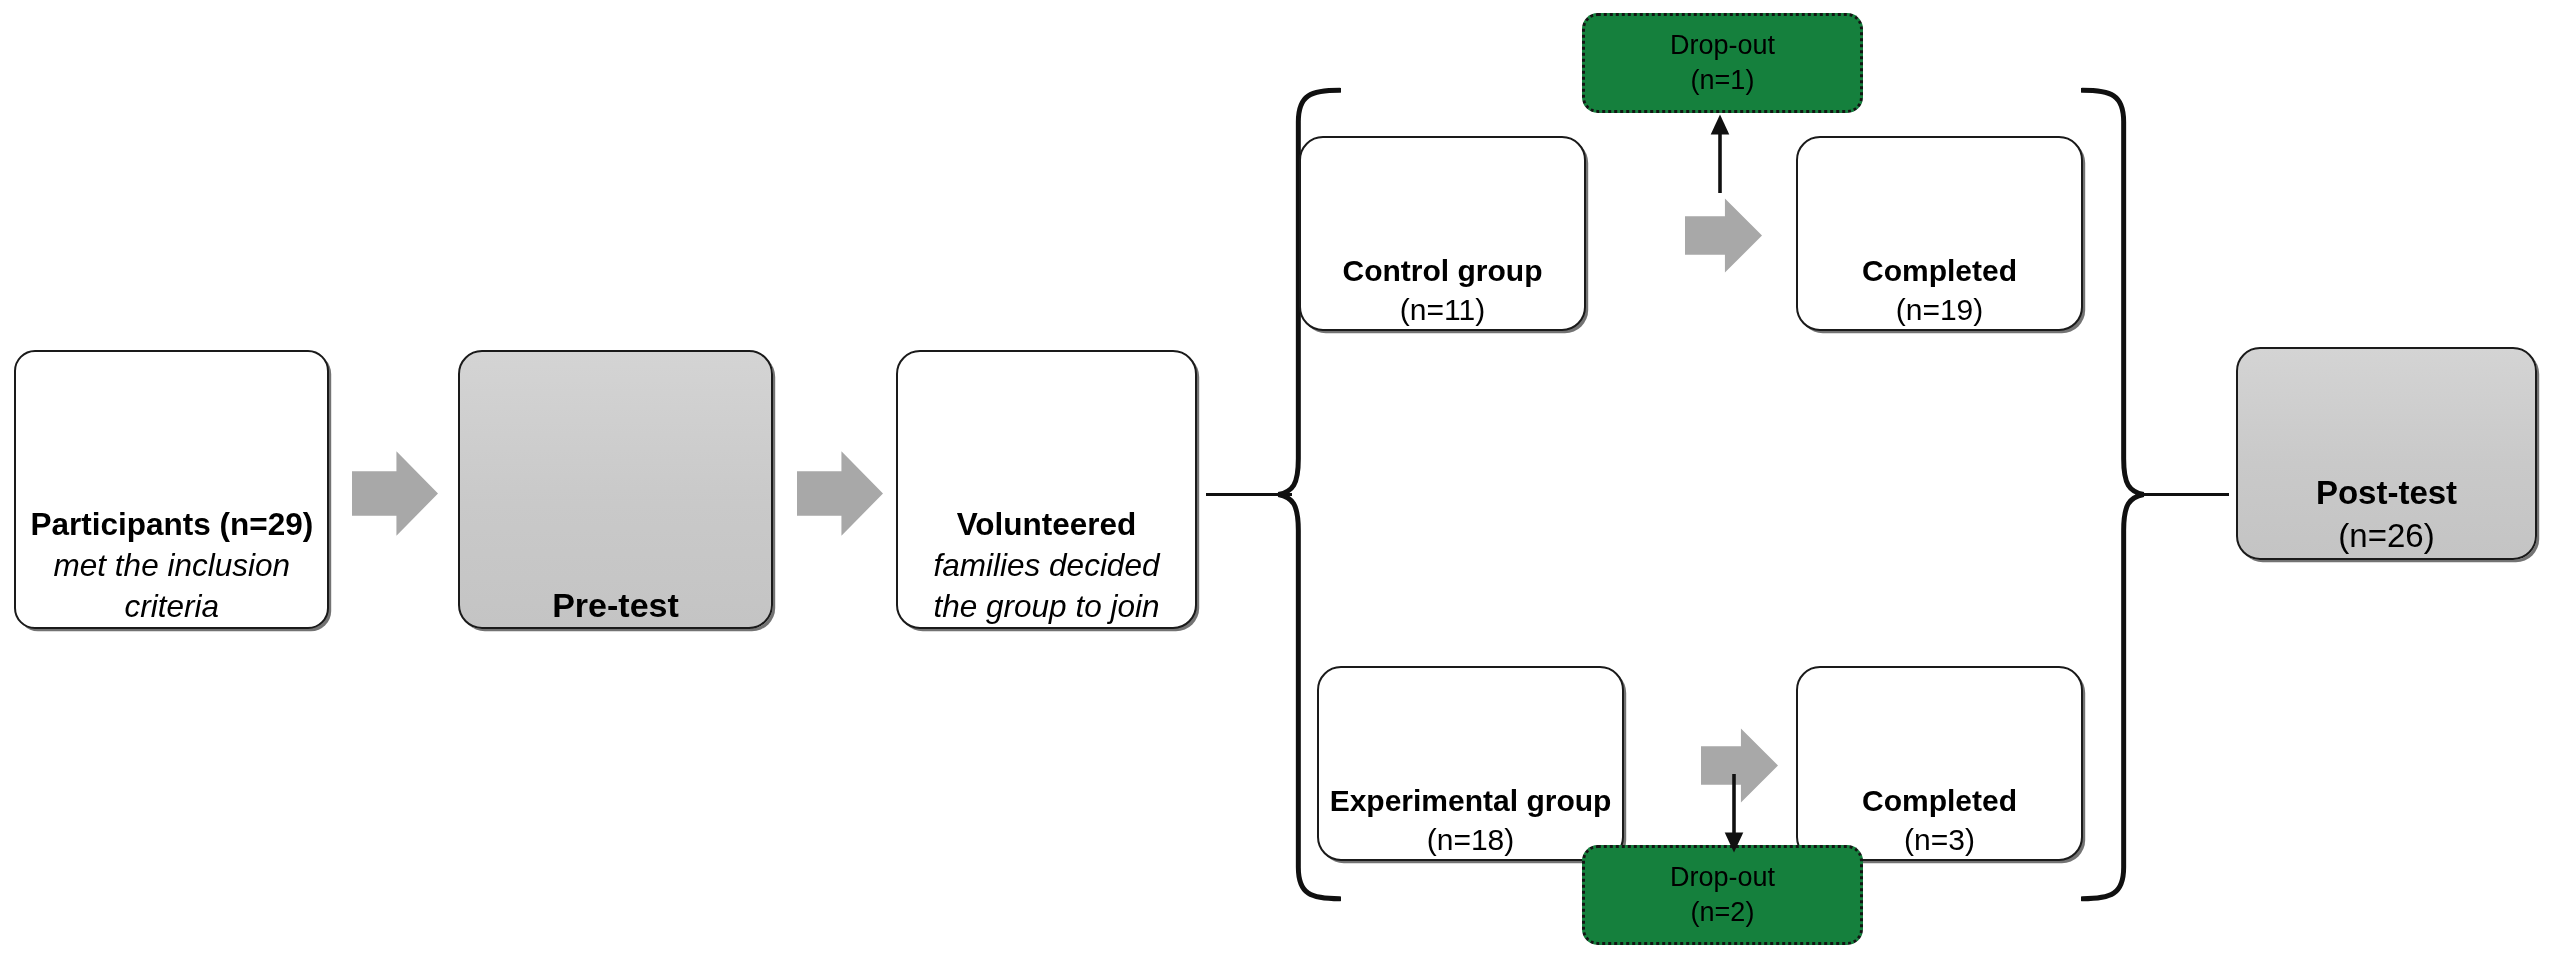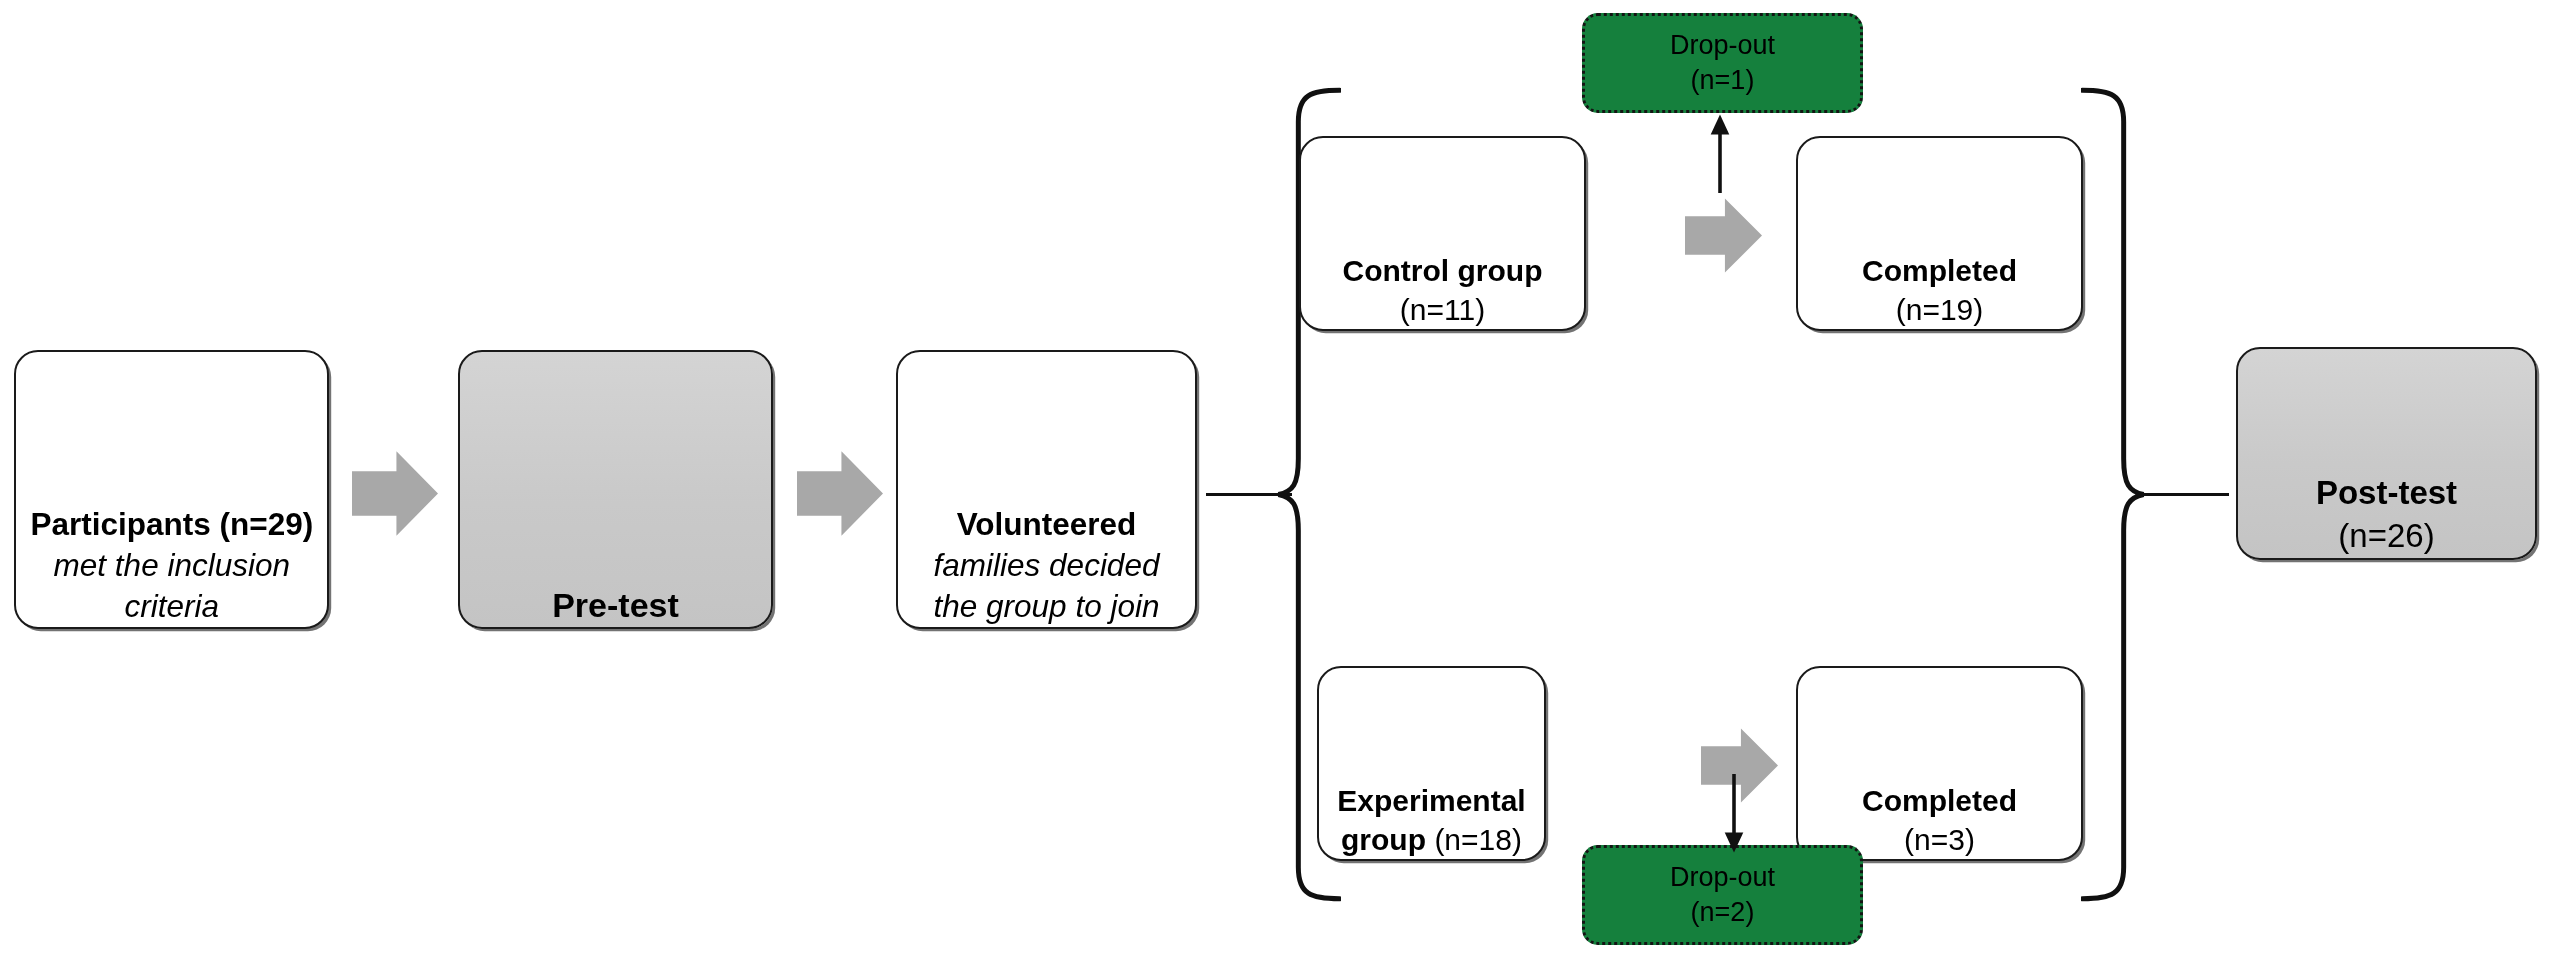--- a/index.html
+++ b/index.html
@@ -77,21 +77,21 @@
 
   
   .thin-arrow { position: absolute; }
   .thin-arrow svg { display: block; }
 </style>
 </head>
 <body>
 
 <div id="canvas">
 
-  <div class="node" style="left:14.3px; top:350px; width:315px; height:279px; font-size:31.5px;">
+  <div class="node" style="left:14.3px; top:350px; width:315px; height:279px; font-size:31.5px;border-radius:21px;">
     <span class="txt"><span class="b">Participants (n=29)</span> <span class="i">met the inclusion criteria</span></span>
   </div>
 
   <div class="ga" style="left:352px; top:451px; width:86px; height:85px;">
     <svg width="86" height="85" viewBox="0 0 120 118">
       <path d="M0,28 L62,28 L62,0 L120,59 L62,118 L62,90 L0,90 Z" fill="#a8a8a8"></path>
     </svg>
   </div>
 
   <div class="node shaded" style="left:458px; top:350px; width:315px; height:279px; font-size:34px;">
@@ -140,21 +140,21 @@
     <span class="txt" style="display:block;width:100%;"><span>Drop-out</span><br><span>(n=1)</span></span>
   </div>
 
   <div class="thin-arrow" style="left:1705px; top:113px; width:30px; height:80px;">
     <svg width="30" height="80" viewBox="0 0 42 112">
       <line x1="21" y1="112" x2="21" y2="24" stroke="#101010" stroke-width="5"></line>
       <path d="M21,2 L34,30 L8,30 Z" fill="#101010"></path>
     </svg>
   </div>
 
-  <div class="node" style="left:1317px; top:666px; width:229px; height:195px; font-size:30px;">
+  <div class="node" style="left:1317px; top:666px; width:307px; height:195px; font-size:30px;">
     <span class="txt"><span class="b">Experimental group</span> <span class="r">(n=18)</span></span>
   </div>
 
   <div class="ga" style="left:1701px; top:728px; width:77px; height:75px;">
     <svg width="77" height="75" viewBox="0 0 108 104">
       <path d="M0,25 L56,25 L56,0 L108,52 L56,104 L56,79 L0,79 Z" fill="#a8a8a8"></path>
     </svg>
   </div>
 
   <div class="node" style="left:1796px; top:666px; width:287px; height:195px; font-size:30px;">

